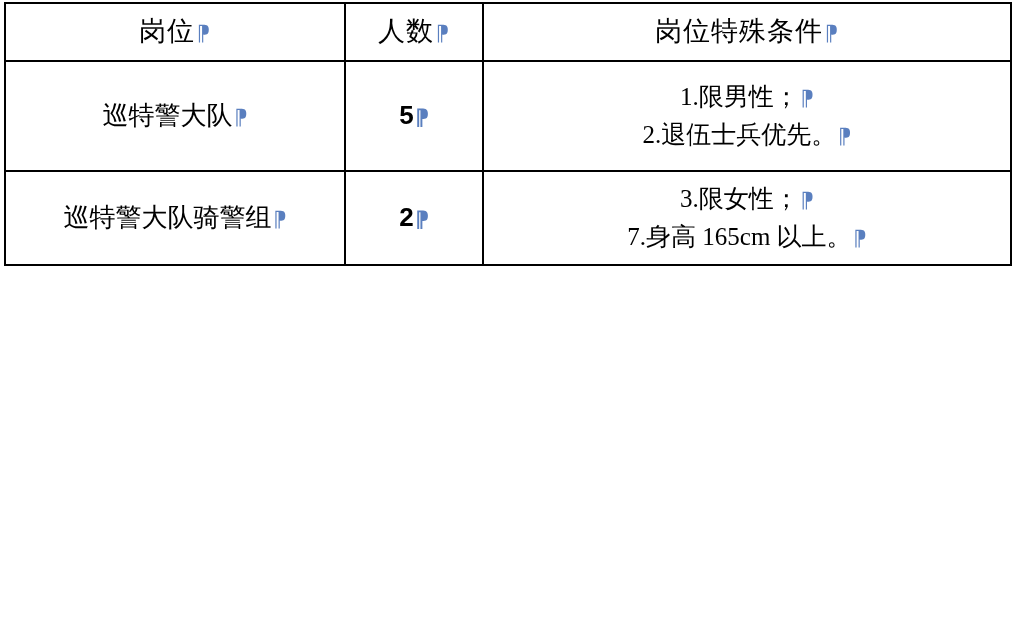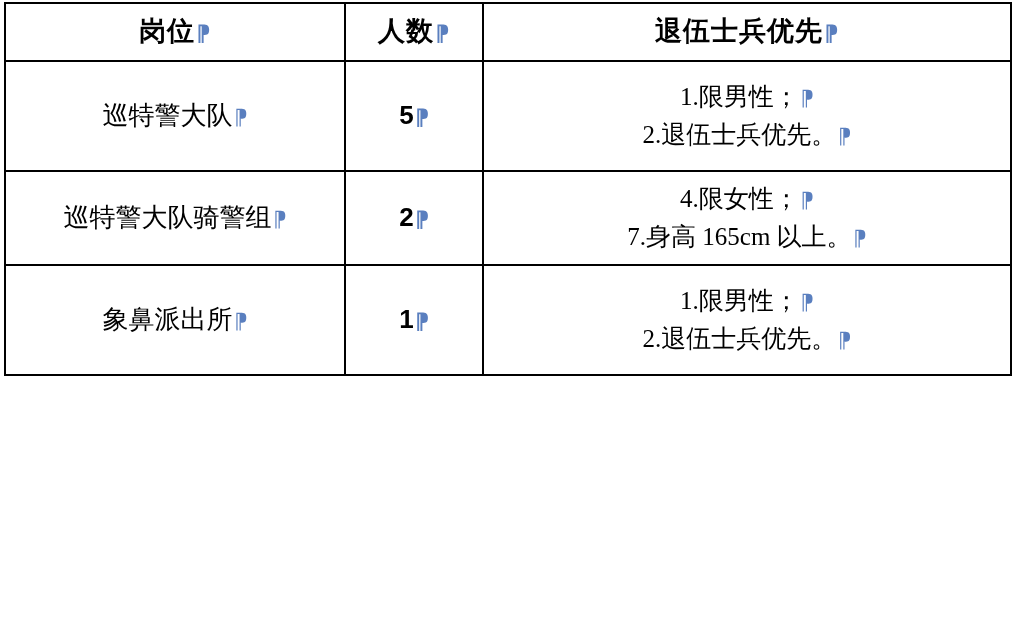--- a/index.html
+++ b/index.html
@@ -31,21 +31,21 @@
     border: 2px solid #000000;
     padding: 0;
     vertical-align: middle;
   }
   col.col-post   { width: 340px; }
   col.col-count  { width: 138px; }
   col.col-cond   { width: 528px; }
 
   thead th {
     height: 56px;
-    font-weight: bold;
+    font-weight: normal;
     font-size: 27px;
     text-align: center;
     letter-spacing: 1px;
   }
   .hdr-inner {
     display: block;
     line-height: 1.1;
   }
   td.post-cell {
     text-align: center;
@@ -94,50 +94,42 @@
     </colgroup>
     <thead>
       <tr>
         <th>
           <span class="hdr-inner"><span>岗位</span><span class="pilcrow">⁋</span></span>
         </th>
         <th>
           <span class="hdr-inner"><span>人数</span><span class="pilcrow">⁋</span></span>
         </th>
         <th>
-          <span class="hdr-inner"><span>退伍士兵优先</span><span class="pilcrow">⁋</span></span>
+          <span class="hdr-inner"><span>岗位特殊条件</span><span class="pilcrow">⁋</span></span>
         </th>
       </tr>
     </thead>
     <tbody>
 
       <tr>
         <td class="post-cell"><span>巡特警大队</span><span class="pilcrow">⁋</span></td>
         <td class="count-cell"><span class="lat">5</span><span class="pilcrow">⁋</span></td>
         <td class="cond-cell">
           <span class="cond-line"><span>1.限男性；</span><span class="pilcrow">⁋</span></span>
           <span class="cond-line"><span>2.退伍士兵优先。</span><span class="pilcrow">⁋</span></span>
         </td>
       </tr>
 
       <tr class="tall">
         <td class="post-cell"><span>巡特警大队骑警组</span><span class="pilcrow">⁋</span></td>
         <td class="count-cell"><span class="lat">2</span><span class="pilcrow">⁋</span></td>
         <td class="cond-cell">
-          <span class="cond-line"><span>4.限女性；</span><span class="pilcrow">⁋</span></span>
+          <span class="cond-line"><span>3.限女性；</span><span class="pilcrow">⁋</span></span>
           <span class="cond-line"><span>7.身高 165cm 以上。</span><span class="pilcrow">⁋</span></span>
         </td>
       </tr>
 
 
 
-      <tr>
-        <td class="post-cell"><span>象鼻派出所</span><span class="pilcrow">⁋</span></td>
-        <td class="count-cell"><span class="lat">1</span><span class="pilcrow">⁋</span></td>
-        <td class="cond-cell">
-          <span class="cond-line"><span>1.限男性；</span><span class="pilcrow">⁋</span></span>
-          <span class="cond-line"><span>2.退伍士兵优先。</span><span class="pilcrow">⁋</span></span>
-        </td>
-      </tr>
 
     </tbody>
   </table>
 </div>
 
 </body></html>

